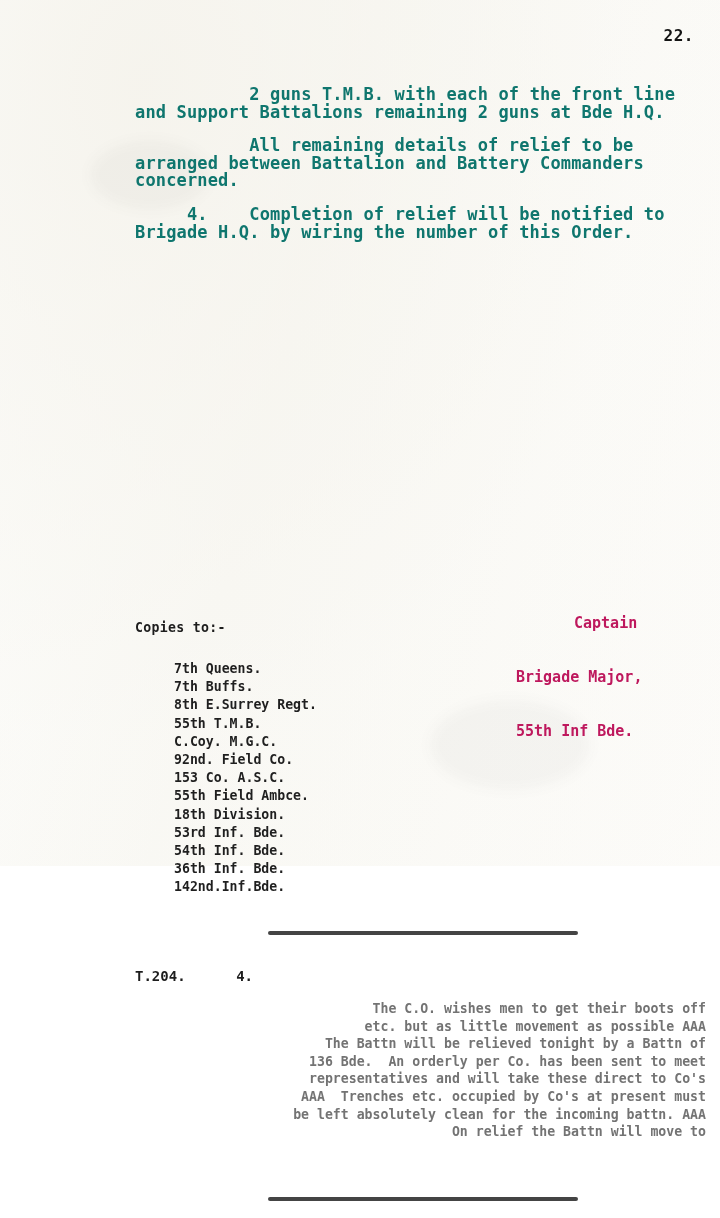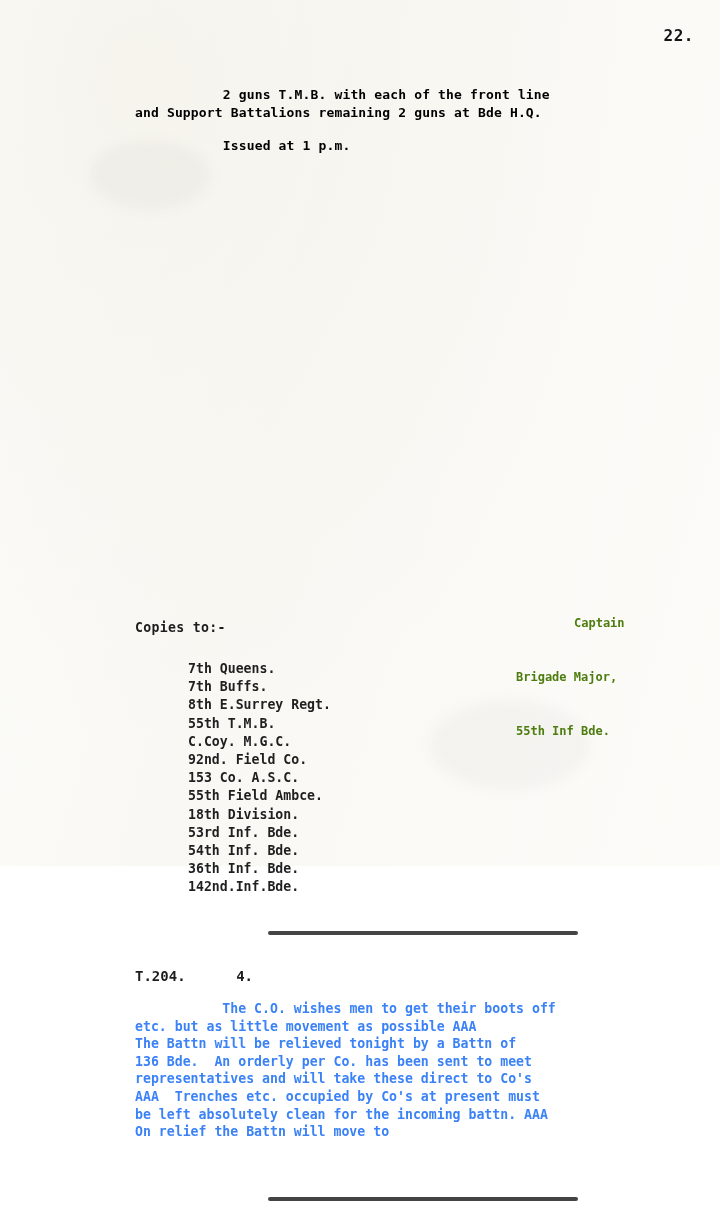--- a/index.html
+++ b/index.html
@@ -45,55 +45,55 @@
     color: #141414;
   }
   .body-block {
     position: absolute;
     left: 135px;
     right: 18px;
     top: 86px;
   }
   p.para {
     margin: 0 0 0 0;
-    font-size: 13px;
+    font-size: 17px;
     line-height: 17.6px;
     letter-spacing: 0.15px;
     white-space: pre-wrap;
-    color: #000000;
+    color: #0f766e;
     font-weight: bold;
   }
   .para + .para {
     margin-top: 16px;
   }
   .sig-block {
     position: absolute;
     left: 516px;
     top: 578px;
-    font-size: 12px;
+    font-size: 15px;
     line-height: 18px;
     font-weight: bold;
-    color: #4d7c0f;
+    color: #be185d;
     white-space: pre;
   }
   .sig-line-1 {
     display: block;
     padding-left: 58px;
   }
   .copies-label {
     position: absolute;
     left: 135px;
     top: 620px;
     font-size: 13.2px;
     font-weight: bold;
     letter-spacing: 0.3px;
   }
   .copies-list {
     position: absolute;
-    left: 188px;
+    left: 174px;
     top: 660px;
     font-size: 13.2px;
     line-height: 18.2px;
     font-weight: bold;
     color: #1f1f1f;
   }
   .copies-list div {
     white-space: pre;
   }
   .rule {
@@ -123,21 +123,22 @@
   }
   .footer-text {
     position: absolute;
     left: 135px;
     right: 14px;
     top: 1000px;
     font-size: 13.2px;
     line-height: 17.6px;
     font-weight: bold;
     white-space: pre-wrap;
-    color: #3b82f6;
+    color: #737373;
+    text-align: right;
   }
   .smudge {
     position: absolute;
     pointer-events: none;
     z-index: 1;
     background: rgba(60,55,45,0.035);
     filter: blur(6px);
     border-radius: 50%;
   }
 </style>
@@ -149,21 +150,25 @@
   <div class="smudge" style="left:90px; top:140px; width:120px; height:70px;"></div>
   <div class="smudge" style="left:430px; top:700px; width:160px; height:90px;"></div>
 
   <div class="content">
 
     <div class="page-number">22.</div>
 
     <div class="body-block">
       <p class="para">           2 guns T.M.B. with each of the front line
 and Support Battalions remaining 2 guns at Bde H.Q.</p>
-      <p class="para">           Issued at 1 p.m.</p>
+      <p class="para">           All remaining details of relief to be
+arranged between Battalion and Battery Commanders
+concerned.</p>
+      <p class="para">     4.    Completion of relief will be notified to
+Brigade H.Q. by wiring the number of this Order.</p>
     </div>
 
     <div class="sig-block">
       <span class="sig-line-1">Captain</span>
       <span style="display:block;">Brigade Major,</span>
       <span style="display:block;">55th Inf Bde.</span>
     </div>
 
     <div class="copies-label">Copies to:-</div>
 

